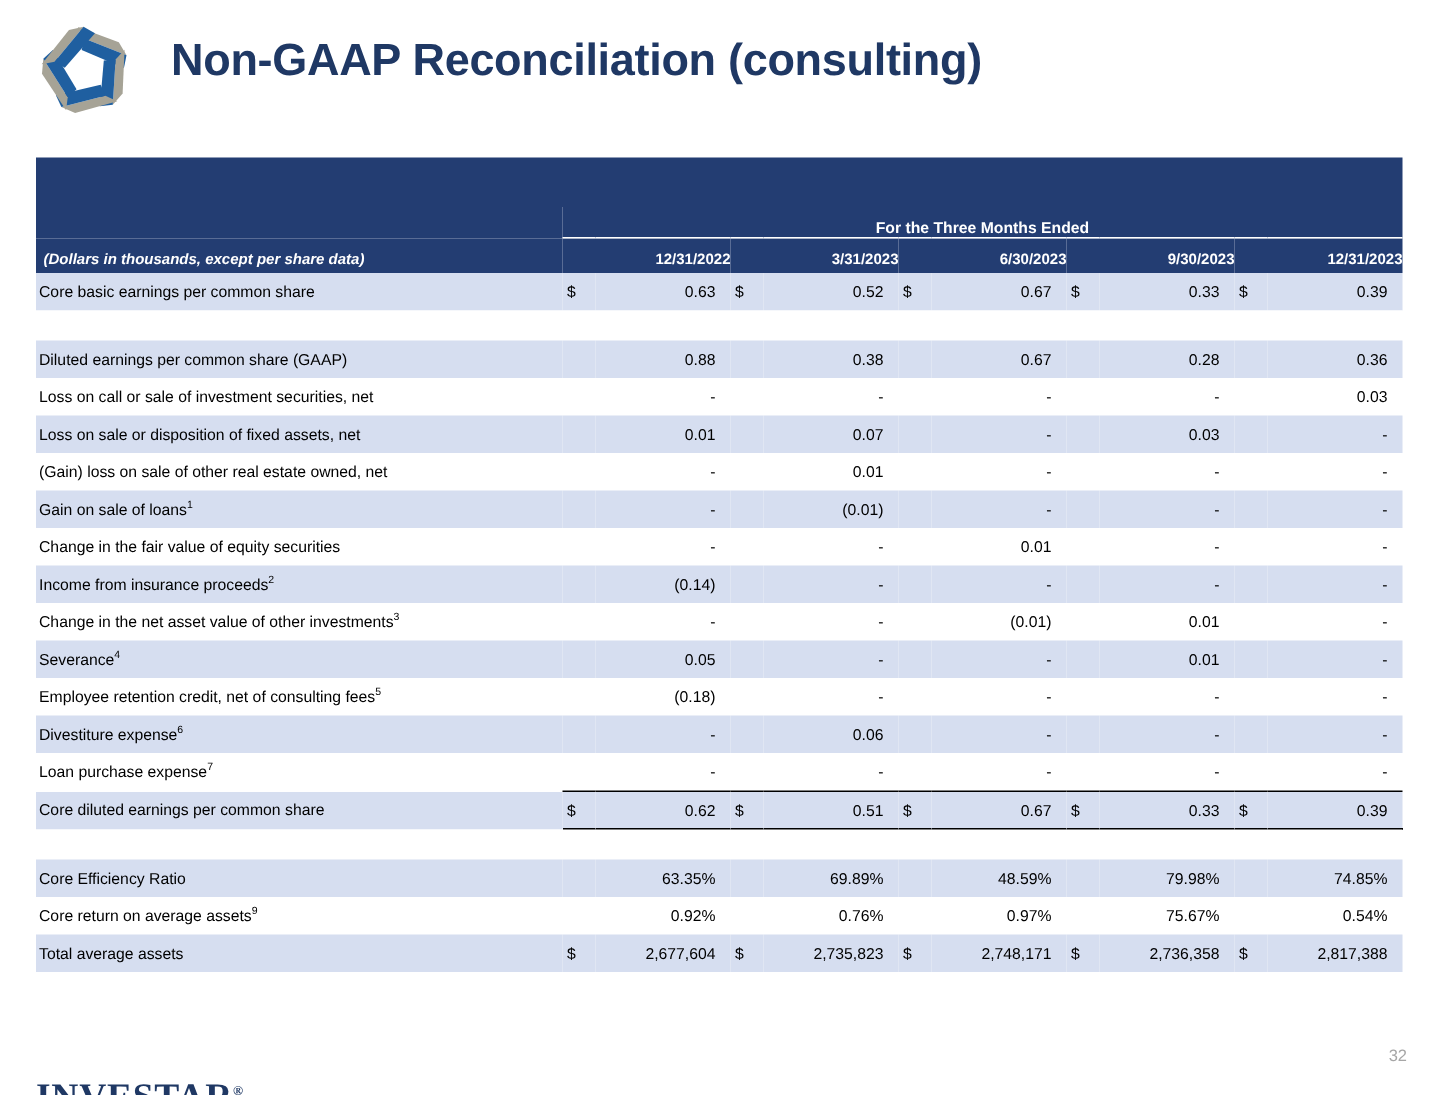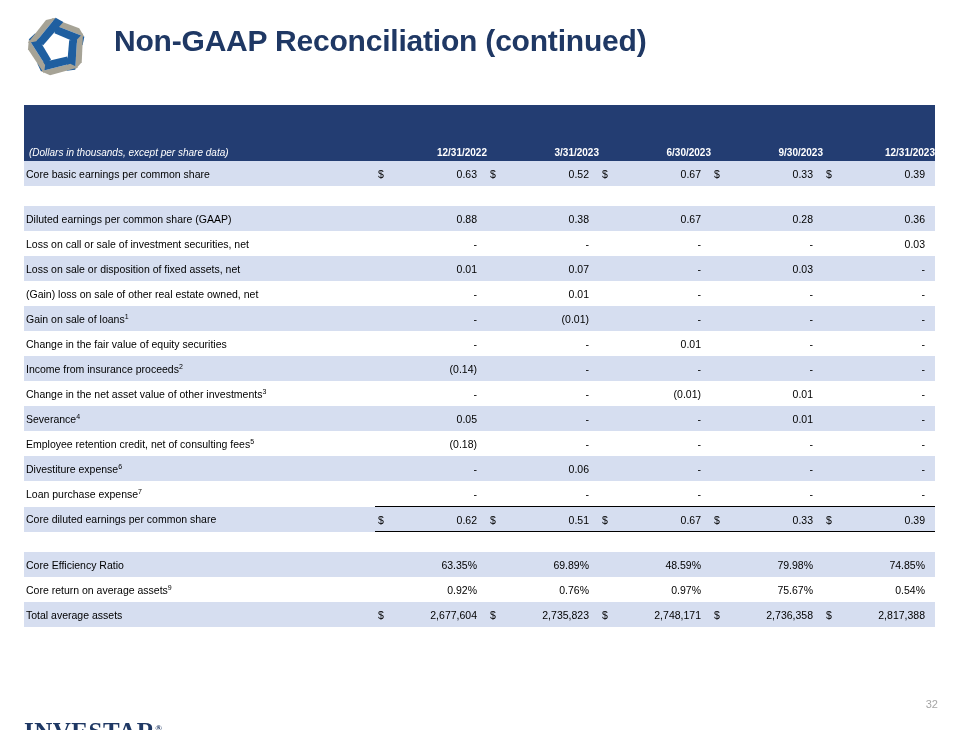--- a/index.html
+++ b/index.html
@@ -46,21 +46,21 @@
   }
   thead tr.band-mid td.rule{
     border-bottom:1px solid #ffffff;
   }
   thead tr.band-dates td{
     background:#233D72; height:20px; border:none; padding:0 0 3px 0;
     color:#ffffff; font-size:10px; font-weight:bold; text-align:right;
     vertical-align:bottom;
   }
   thead tr.band-dates td.lbl{
-    text-align:left; font-style:italic; font-weight:normal; padding-left:5px;
+    text-align:left; font-style:italic; font-weight:bold; padding-left:5px;
     font-size:10px;
   }
 
   tbody td{
     height:25px; padding:0; border:none; vertical-align:middle;
     font-size:10.5px; color:#000;
   }
   td.lbl{text-align:left; padding-left:2px; white-space:nowrap;}
   td.cur{text-align:left; padding-left:3px;}
   td.val{text-align:right; padding-right:10px;}
@@ -120,41 +120,45 @@
           <path d="M -1,-25 L 32,-12 L 30,-2 L -3,-16 Z" fill="#1F5FA0"></path>
         </g>
         <g transform="rotate(288)">
           <path d="M -6,-34 L 26,-22 L 32,-12 L -1,-25 Z" fill="#A6A396"></path>
           <path d="M -1,-25 L 32,-12 L 30,-2 L -3,-16 Z" fill="#1F5FA0"></path>
         </g>
       </g>
     </svg>
   </div>
 
-  <div id="page-title">Non-GAAP Reconciliation (continued)</div>
+  <div id="page-title">Non-GAAP Reconciliation (consulting)</div>
 </div>
 
 <table id="fin-table">
   <colgroup>
     <col class="c-label">
     <col class="c-cur">
       <col class="c-val">
     <col class="c-cur">
       <col class="c-val">
     <col class="c-cur">
       <col class="c-val">
     <col class="c-cur">
       <col class="c-val">
     <col class="c-cur">
       <col class="c-val">
   </colgroup>
   <thead>
     <tr class="band-top">
       <td colspan="11"></td>
     </tr>
+    <tr class="band-mid">
+      <td></td>
+      <td class="rule" colspan="10">For the Three Months Ended</td>
+    </tr>
     <tr class="band-dates">
       <td class="lbl">(Dollars in thousands, except per share data)</td>
       <td colspan="2">12/31/2022</td>
       <td colspan="2">3/31/2023</td>
       <td colspan="2">6/30/2023</td>
       <td colspan="2">9/30/2023</td>
       <td colspan="2">12/31/2023</td>
     </tr>
   </thead>
   <tbody id="tbody">

